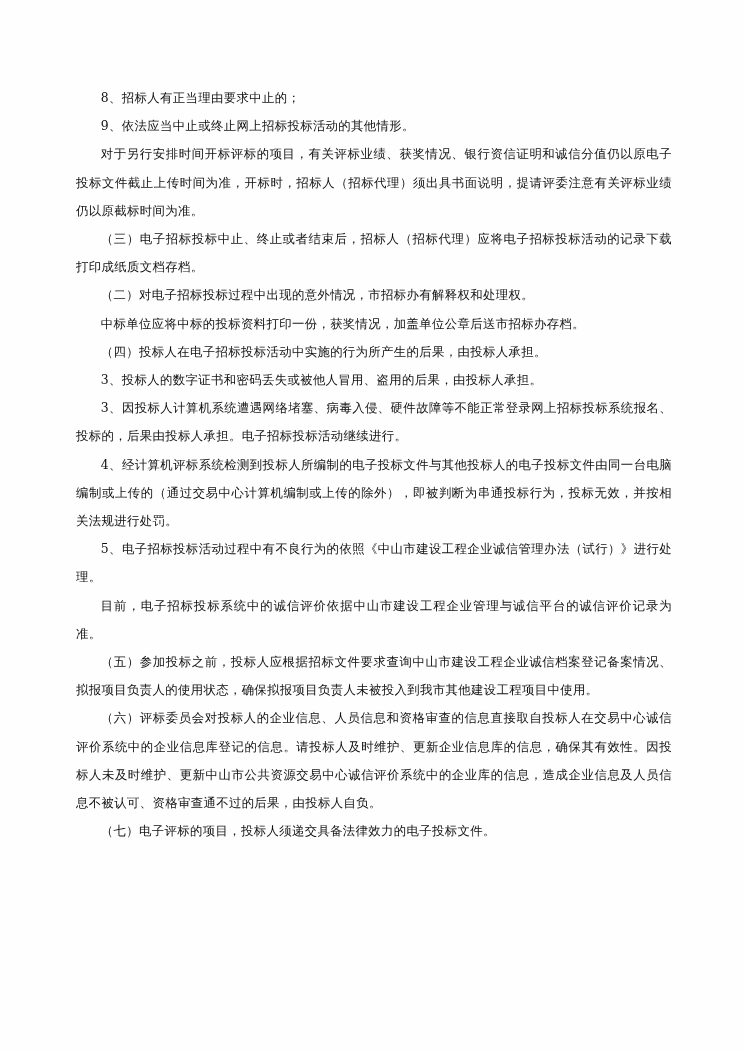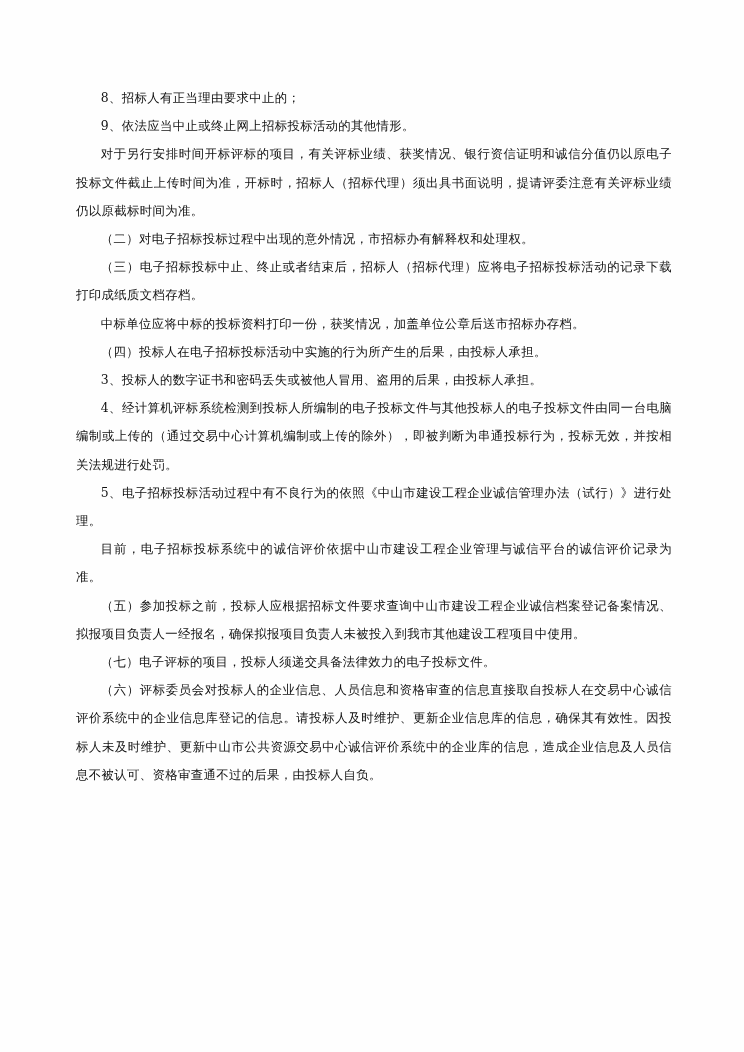--- a/index.html
+++ b/index.html
@@ -37,25 +37,26 @@
   }
 </style>
 </head>
 <body>
 
 <div class="page">
   <div class="doc-body">
     <p class="para">8、招标人有正当理由要求中止的；</p>
     <p class="para">9、依法应当中止或终止网上招标投标活动的其他情形。</p>
     <p class="para">对于另行安排时间开标评标的项目，有关评标业绩、获奖情况、银行资信证明和诚信分值仍以原电子投标文件截止上传时间为准，开标时，招标人（招标代理）须出具书面说明，提请评委注意有关评标业绩仍以原截标时间为准。</p>
+    <p class="para">（三）电子招标投标中止、终止或者结束后，招标人（招标代理）应将电子招标投标活动的记录下载打印成纸质文档存档。</p>
     <p class="para">（二）对电子招标投标过程中出现的意外情况，市招标办有解释权和处理权。</p>
-    <p class="para">（三）电子招标投标中止、终止或者结束后，招标人（招标代理）应将电子招标投标活动的记录下载打印成纸质文档存档。</p>
     <p class="para">中标单位应将中标的投标资料打印一份，获奖情况，加盖单位公章后送市招标办存档。</p>
     <p class="para">（四）投标人在电子招标投标活动中实施的行为所产生的后果，由投标人承担。</p>
     <p class="para">3、投标人的数字证书和密码丢失或被他人冒用、盗用的后果，由投标人承担。</p>
+    <p class="para">3、因投标人计算机系统遭遇网络堵塞、病毒入侵、硬件故障等不能正常登录网上招标投标系统报名、投标的，后果由投标人承担。电子招标投标活动继续进行。</p>
     <p class="para">4、经计算机评标系统检测到投标人所编制的电子投标文件与其他投标人的电子投标文件由同一台电脑编制或上传的（通过交易中心计算机编制或上传的除外），即被判断为串通投标行为，投标无效，并按相关法规进行处罚。</p>
     <p class="para">5、电子招标投标活动过程中有不良行为的依照《中山市建设工程企业诚信管理办法（试行）》进行处理。</p>
     <p class="para">目前，电子招标投标系统中的诚信评价依据中山市建设工程企业管理与诚信平台的诚信评价记录为准。</p>
-    <p class="para">（五）参加投标之前，投标人应根据招标文件要求查询中山市建设工程企业诚信档案登记备案情况、拟报项目负责人一经报名，确保拟报项目负责人未被投入到我市其他建设工程项目中使用。</p>
+    <p class="para">（五）参加投标之前，投标人应根据招标文件要求查询中山市建设工程企业诚信档案登记备案情况、拟报项目负责人的使用状态，确保拟报项目负责人未被投入到我市其他建设工程项目中使用。</p>
+    <p class="para">（六）评标委员会对投标人的企业信息、人员信息和资格审查的信息直接取自投标人在交易中心诚信评价系统中的企业信息库登记的信息。请投标人及时维护、更新企业信息库的信息，确保其有效性。因投标人未及时维护、更新中山市公共资源交易中心诚信评价系统中的企业库的信息，造成企业信息及人员信息不被认可、资格审查通不过的后果，由投标人自负。</p>
     <p class="para">（七）电子评标的项目，投标人须递交具备法律效力的电子投标文件。</p>
-    <p class="para">（六）评标委员会对投标人的企业信息、人员信息和资格审查的信息直接取自投标人在交易中心诚信评价系统中的企业信息库登记的信息。请投标人及时维护、更新企业信息库的信息，确保其有效性。因投标人未及时维护、更新中山市公共资源交易中心诚信评价系统中的企业库的信息，造成企业信息及人员信息不被认可、资格审查通不过的后果，由投标人自负。</p>
   </div>
 </div>
 
 </body></html>

